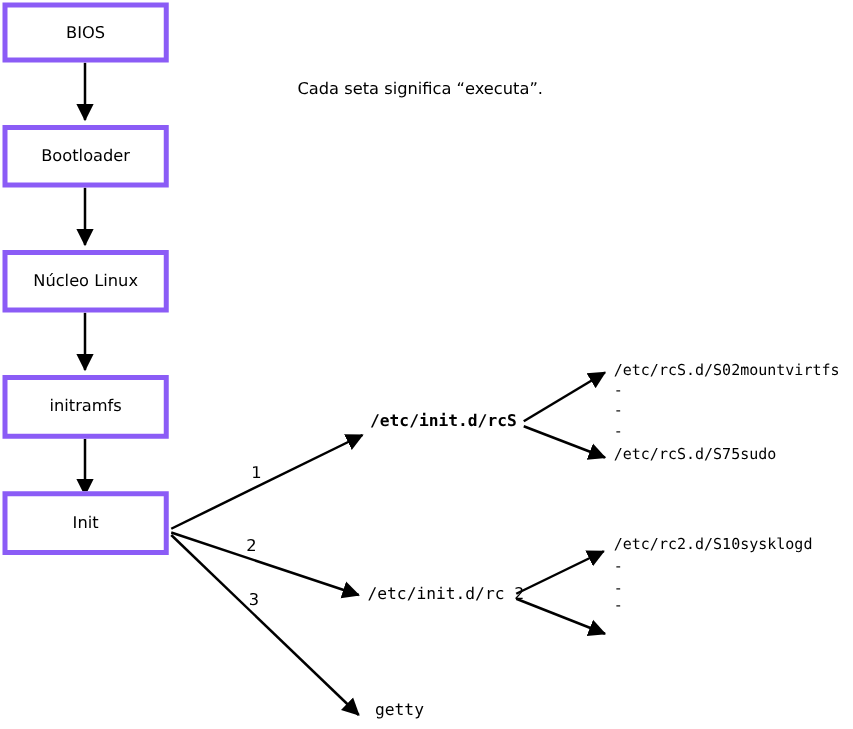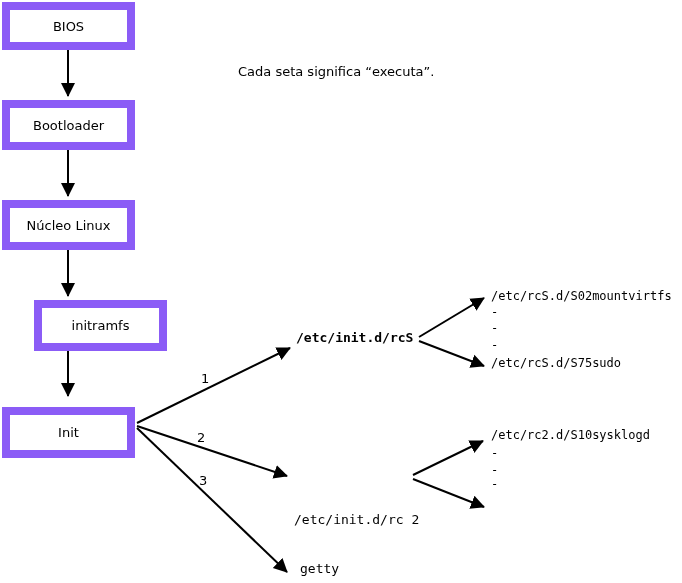--- a/index.html
+++ b/index.html
@@ -16,21 +16,21 @@
     position: absolute;
     left: 0; top: 0;
     width: 682px; height: 583px;
   }
   .arrows line { stroke: #000000; stroke-width: 2; }
   .node {
     position: absolute;
     left: 2px;
     width: 133px;
     box-sizing: border-box;
-    border: 8px solid #8b5cf6;
+    border: 4px solid #8b5cf6;
     background: #ffffff;
     display: flex;
     align-items: center;
     justify-content: center;
     font-size: 13px;
     line-height: 1;
     white-space: nowrap;
   }
   .note {
     position: absolute;
@@ -79,29 +79,29 @@
 
     <line x1="413" y1="475" x2="483" y2="441" marker-end="url(#ah)"></line>
     <line x1="413" y1="479" x2="484" y2="507" marker-end="url(#ah)"></line>
   </svg>
 
   <div class="note">Cada seta significa “executa”.</div>
 
   <div class="node" style="top:2px;   height:48px;">BIOS</div>
   <div class="node" style="top:100px; height:50px;">Bootloader</div>
   <div class="node" style="top:200px; height:50px;">Núcleo Linux</div>
-  <div class="node" style="top:300px; height:51px;margin-left:32px;">initramfs</div>
-  <div class="node" style="top:407px; height:51px;">Init</div>
+  <div class="node" style="top:300px; height:51px;">initramfs</div>
+  <div class="node" style="top:393px; height:51px;">Init</div>
 
   <div class="num" style="left:201px; top:372px;">1</div>
   <div class="num" style="left:197px; top:431px;">2</div>
   <div class="num" style="left:199px; top:474px;">3</div>
 
   <div class="mono" style="left:296px; top:330px;font-weight:bold;">/etc/init.d/rcS</div>
-  <div class="mono" style="left:294px; top:468px;margin-top:44px;">/etc/init.d/rc 2</div>
+  <div class="mono" style="left:294px; top:468px;">/etc/init.d/rc 2</div>
   <div class="mono" style="left:300px; top:561px;">getty</div>
 
   <div class="mono small" style="left:491px; top:289px;">/etc/rcS.d/S02mountvirtfs</div>
   <div class="mono small" style="left:491px; top:305px;">-</div>
   <div class="mono small" style="left:491px; top:321px;">-</div>
   <div class="mono small" style="left:491px; top:338px;">-</div>
   <div class="mono small" style="left:491px; top:356px;">/etc/rcS.d/S75sudo</div>
 
   <div class="mono small" style="left:491px; top:428px;">/etc/rc2.d/S10sysklogd</div>
   <div class="mono small" style="left:491px; top:446px;">-</div>

